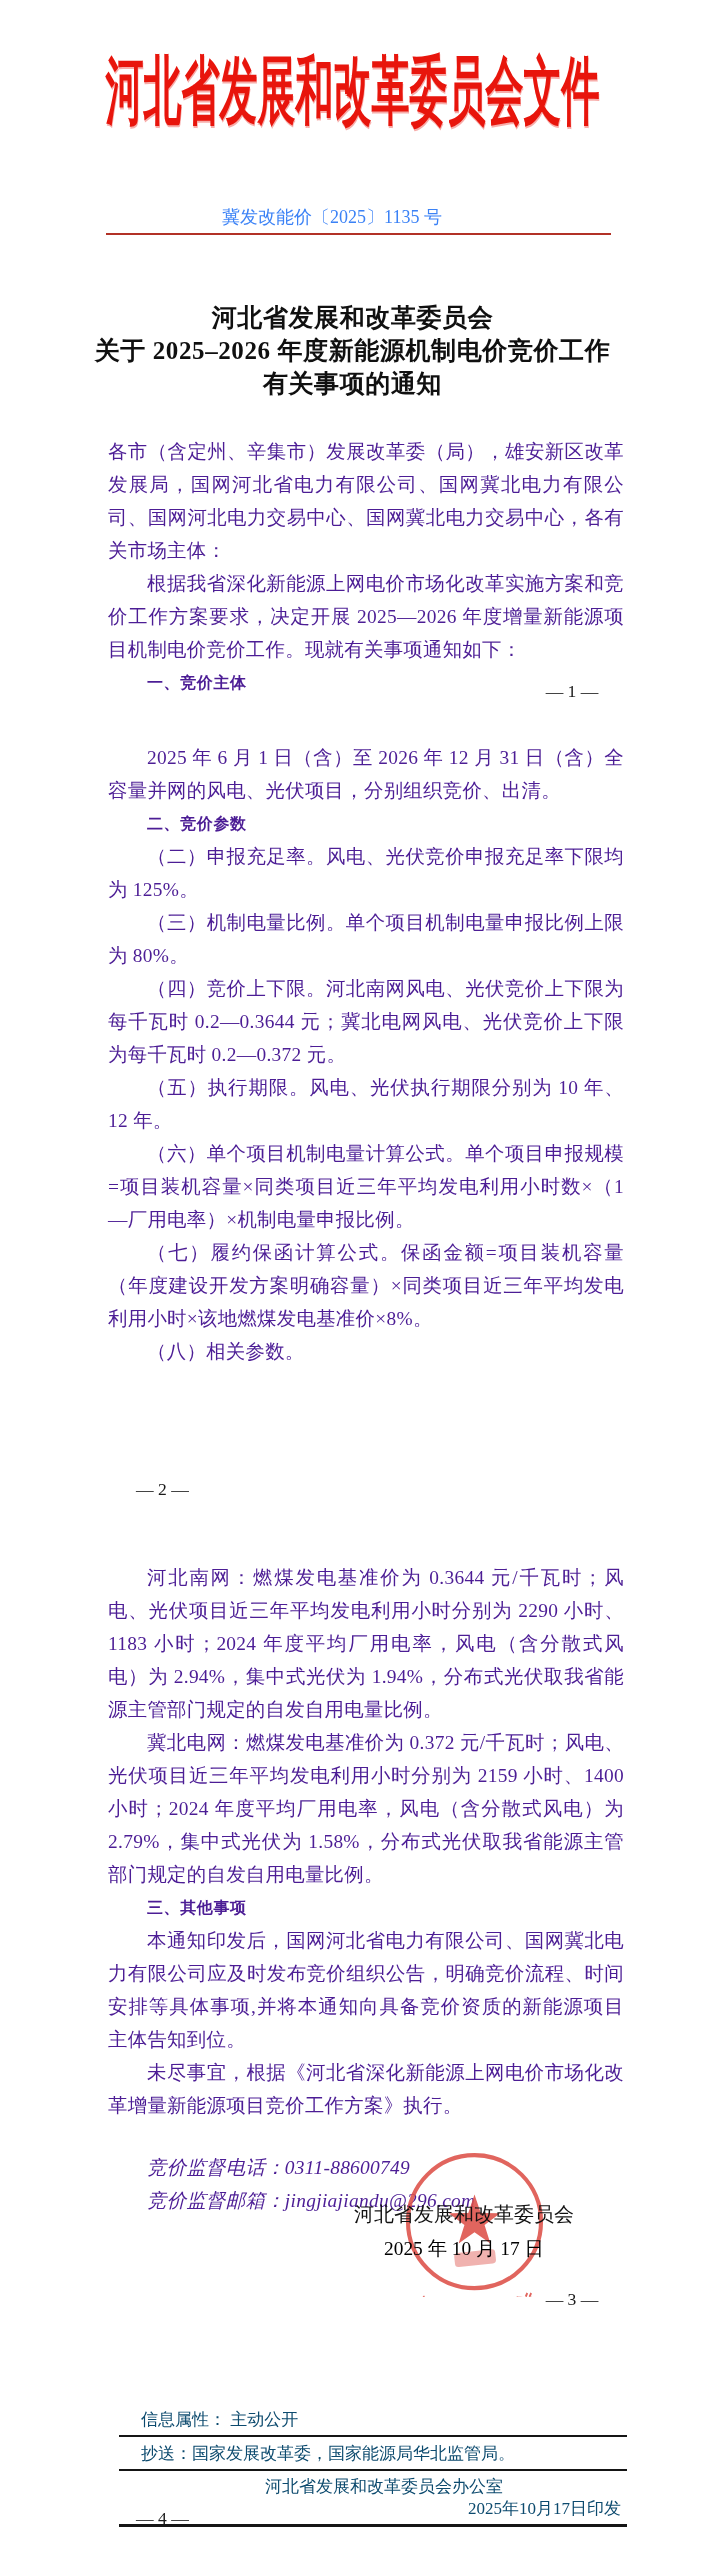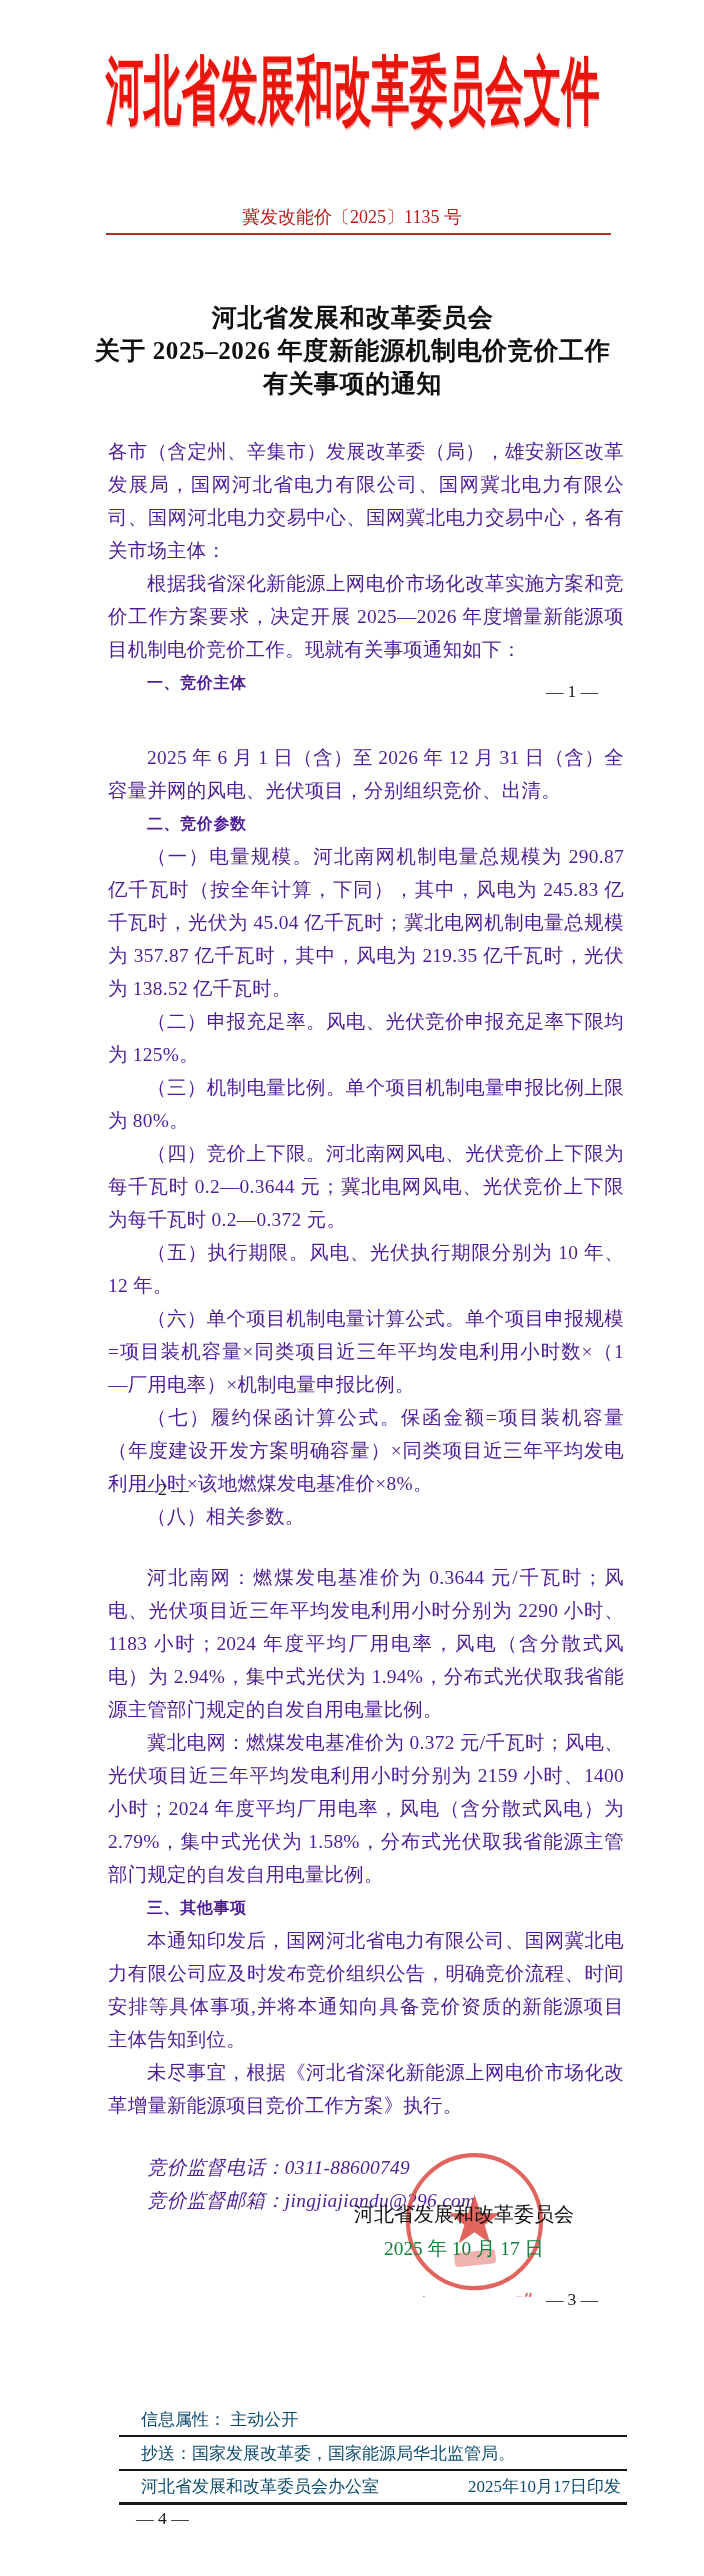--- a/index.html
+++ b/index.html
@@ -23,22 +23,21 @@
     transform:scaleY(1.95);
     transform-origin:center top;
     letter-spacing:0px;
     text-shadow:0.6px 0.6px 0 rgba(232,21,12,.35);
     font-family:"Liberation Serif","DejaVu Serif",serif;
   }
   .doc-number{
     top:206px;left:0;width:664px;
     text-align:center;
     font-size:18px;line-height:22px;
-    color:#b91c1c;
-    padding-left:20px;
+    color:#3b82f6;
   }
   .red-rule{
     top:233px;left:106px;width:505px;height:1.8px;
     background:#b23126;
   }
 
   
   .title{
     top:301px;left:0;width:705px;
     text-align:center;
@@ -81,36 +80,36 @@
     top:2200px;left:235px;width:458px;
     text-align:center;
     font-size:20px;line-height:29px;
     color:#111;
     z-index:3;
   }
   .issue-date{
     top:2235px;left:235px;width:458px;
     text-align:center;
     font-size:19.4px;line-height:28px;
-    color:#15803d;
+    color:#000000;
     z-index:3;
   }
   .seal{
     top:2144px;left:398px;width:153px;height:153px;
     z-index:2;opacity:.88;
   }
 
   
   .footer{
     top:2409px;left:119px;width:508px;
     font-size:17px;color:#0c4a6e;
   }
   .footer .frow{line-height:22px;padding-left:22px;}
   .footer .frule{height:2.3px;background:#151515;margin-top:4.1px;margin-bottom:5.3px;}
-  .footer .fsplit{display:flex;align-items:flex-start;}
+  .footer .fsplit{display:flex;align-items:center;flex-direction:column;}
   .footer .fsplit .right{margin-left:auto;padding-right:5.9px;}
 </style>
 </head>
 <body>
 
 <div class="abs banner">河北省发展和改革委员会文件</div>
 
 <div class="abs doc-number">冀发改能价〔2025〕1135 号</div>
 
 <div class="abs red-rule"></div>
@@ -125,21 +124,20 @@
   <p>各市（含定州、辛集市）发展改革委（局），雄安新区改革发展局，国网河北省电力有限公司、国网冀北电力有限公司、国网河北电力交易中心、国网冀北电力交易中心，各有关市场主体：</p>
   <p class="indent">根据我省深化新能源上网电价市场化改革实施方案和竞价工作方案要求，决定开展 2025—2026 年度增量新能源项目机制电价竞价工作。现就有关事项通知如下：</p>
   <h3>一、竞价主体</h3>
 </div>
 
 <div class="abs page-marker pm-right" style="top:681px;">— 1 —</div>
 
 <div class="abs textblock" style="top:741px;">
   <p class="indent">2025 年 6 月 1 日（含）至 2026 年 12 月 31 日（含）全容量并网的风电、光伏项目，分别组织竞价、出清。</p>
   <h3>二、竞价参数</h3>
-  <p class="indent">（一）电量规模。河北南网机制电量总规模为 290.87 亿千瓦时（按全年计算，下同），其中，风电为 245.83 亿千瓦时，光伏为 45.04 亿千瓦时；冀北电网机制电量总规模为 357.87 亿千瓦时，其中，风电为 219.35 亿千瓦时，光伏为 138.52 亿千瓦时。</p>
   <p class="indent">（二）申报充足率。风电、光伏竞价申报充足率下限均为 125%。</p>
   <p class="indent">（三）机制电量比例。单个项目机制电量申报比例上限为 80%。</p>
   <p class="indent">（四）竞价上下限。河北南网风电、光伏竞价上下限为每千瓦时 0.2—0.3644 元；冀北电网风电、光伏竞价上下限为每千瓦时 0.2—0.372 元。</p>
   <p class="indent">（五）执行期限。风电、光伏执行期限分别为 10 年、12 年。</p>
   <p class="indent">（六）单个项目机制电量计算公式。单个项目申报规模=项目装机容量×同类项目近三年平均发电利用小时数×（1—厂用电率）×机制电量申报比例。</p>
   <p class="indent">（七）履约保函计算公式。保函金额=项目装机容量（年度建设开发方案明确容量）×同类项目近三年平均发电利用小时×该地燃煤发电基准价×8%。</p>
   <p class="indent">（八）相关参数。</p>
 </div>
 
 <div class="abs page-marker pm-left" style="top:1479px;">— 2 —</div>

